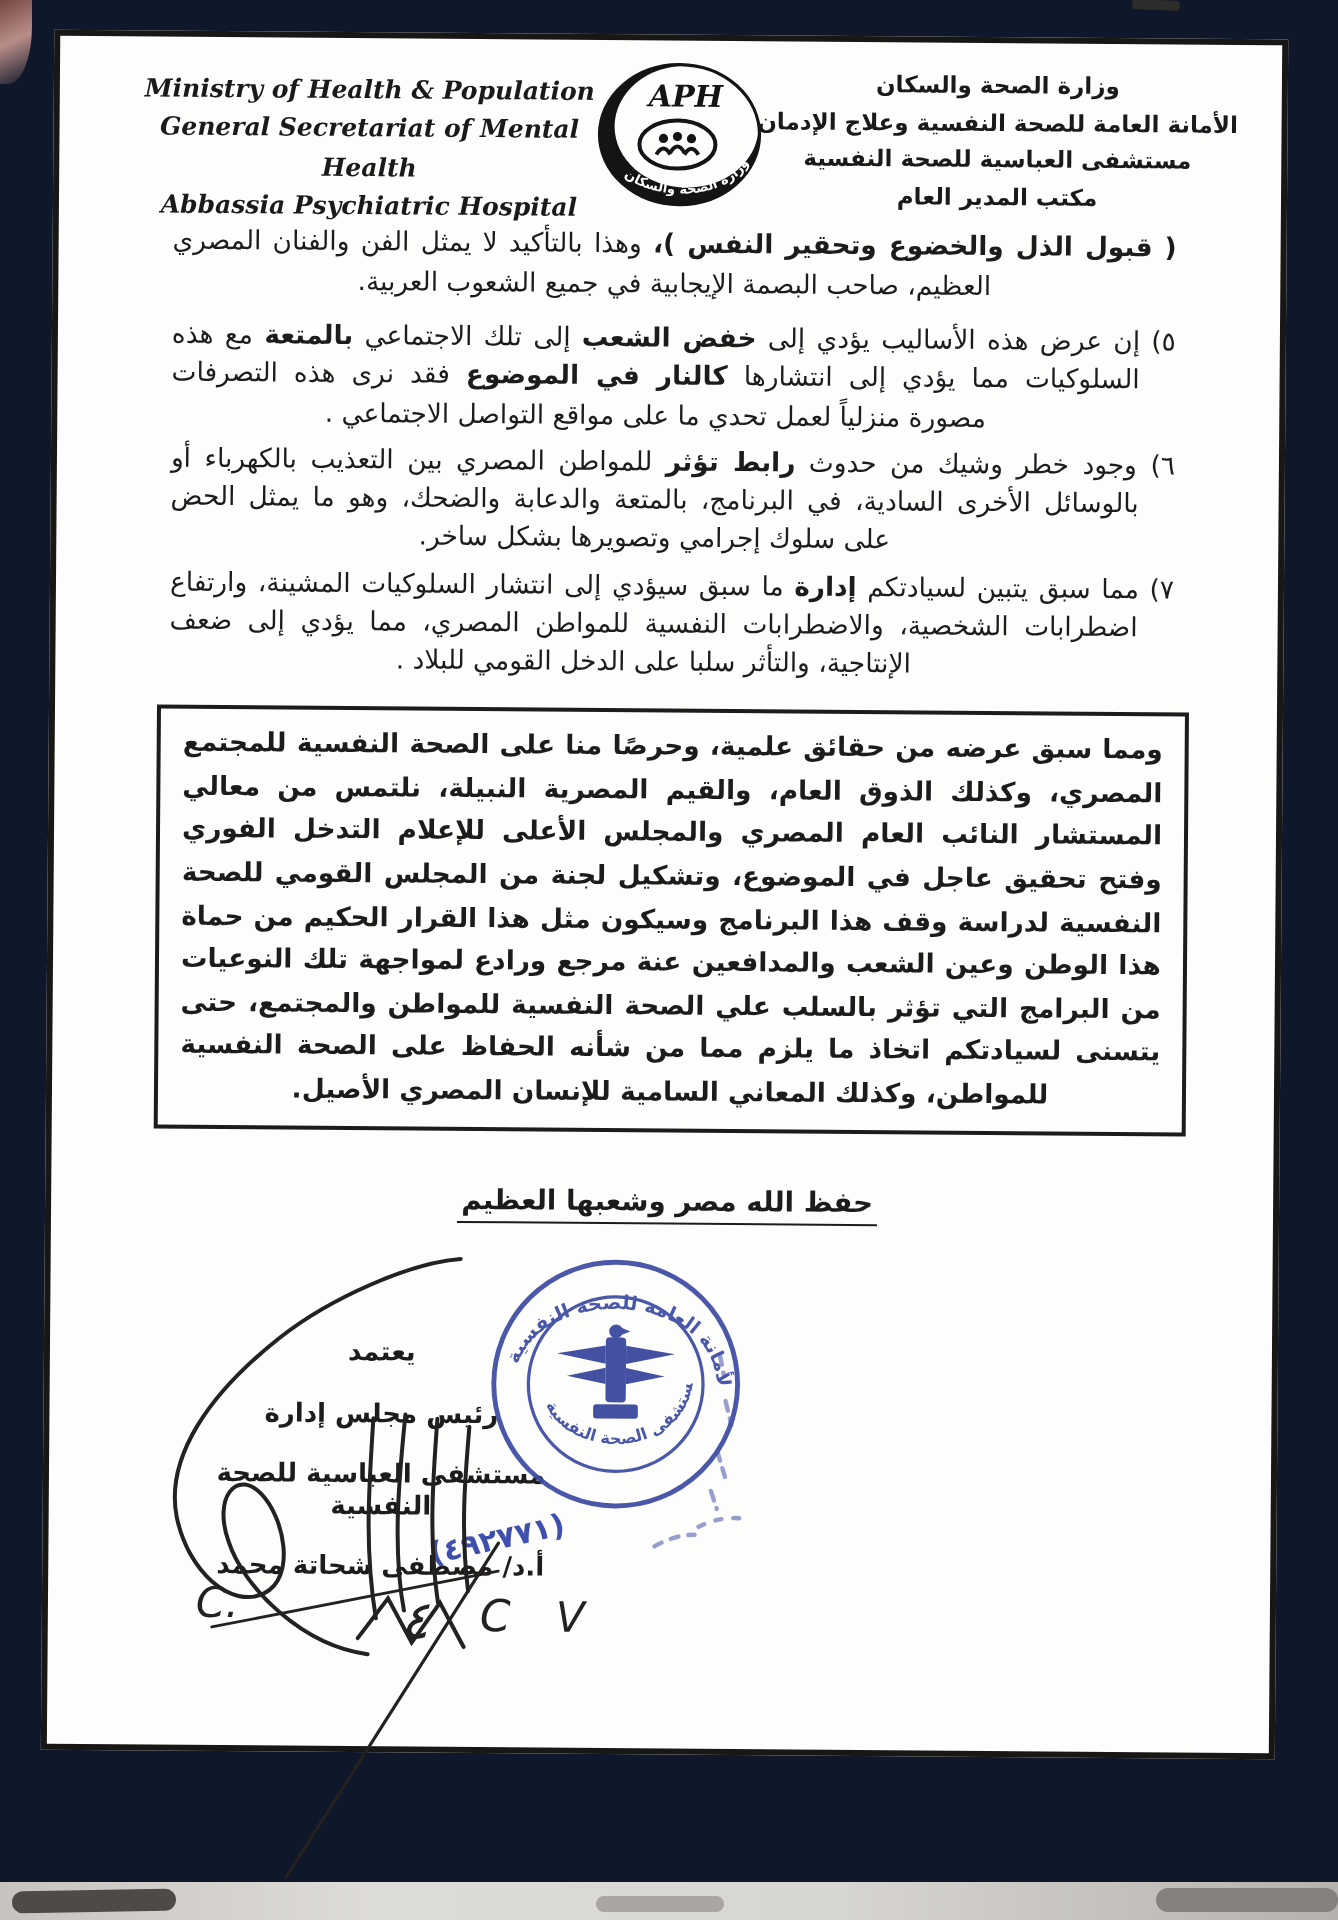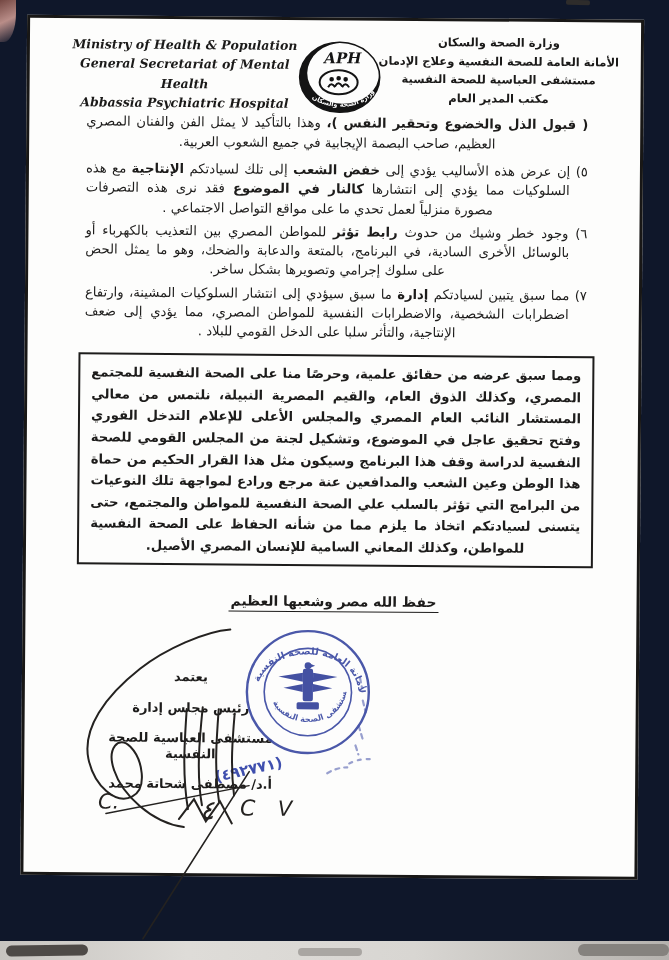--- a/index.html
+++ b/index.html
@@ -12,21 +12,21 @@
   .blob-dark{position:absolute;left:6px;top:945px;width:82px;height:11px;background:#4e4a47;border-radius:6px;transform:rotate(-1deg);}
   .blob-mid{position:absolute;left:298px;top:948px;width:64px;height:8px;background:#a9a6a2;border-radius:4px;}
   .blob-right{position:absolute;left:578px;top:944px;width:91px;height:12px;background:#85827e;border-radius:6px;}
 
   
   .page{position:absolute;left:27px;top:15px;width:617px;height:860px;border:3px solid #181716;background:#fdfdfc;transform:rotate(0.45deg);transform-origin:20px 20px;box-sizing:border-box;}
 
   
   .lh-en{position:absolute;left:36px;top:16px;width:238px;text-align:center;font-family:"DejaVu Serif",serif;font-style:italic;font-weight:bold;font-size:12.5px;line-height:1.55;color:#1b1a19;}
   .lh-ar{position:absolute;right:20px;top:12px;width:244px;direction:rtl;text-align:center;font-size:11.5px;font-weight:bold;line-height:1.62;color:#1b1a19;}
-  .logo{position:absolute;left:256px;top:12px;width:108px;height:90px;}
+  .logo{position:absolute;left:256px;top:2px;width:108px;height:90px;}
 
   
   .body{position:absolute;top:93px;left:57px;width:502px;direction:rtl;color:#1d1c1b;font-size:13.2px;}
   .lead{margin:0 0 8px 0;text-align:justify;text-align-last:center;line-height:1.48;}
   .item{margin:0 0 4px 0;text-align:justify;text-align-last:center;line-height:1.46;padding-right:18px;text-indent:-18px;}
   .boxed{border:2px solid #1d1c1b;margin:13px -8px 0 -6px;padding:7px 11px;font-weight:bold;text-align:justify;text-align-last:center;line-height:1.63;}
   .blessing{margin-top:27px;text-align:center;}
   .blessing span{font-weight:bold;font-size:13.8px;border-bottom:1.8px solid #1d1c1b;padding:0 2px 2px 2px;}
 
   
@@ -83,21 +83,21 @@
       <div>وزارة الصحة والسكان</div>
       <div>الأمانة العامة للصحة النفسية وعلاج الإدمان</div>
       <div>مستشفى العباسية للصحة النفسية</div>
       <div>مكتب المدير العام</div>
     </div>
 
     <div class="body">
 
       <p class="lead"><b>( قبول الذل والخضوع وتحقير النفس )،</b><span> وهذا بالتأكيد لا يمثل الفن والفنان المصري العظيم، صاحب البصمة الإيجابية في جميع الشعوب العربية.</span></p>
 
-      <p class="item"><span>٥) </span><span>إن عرض هذه الأساليب يؤدي إلى </span><b>خفض الشعب</b><span> إلى تلك لسيادتكم </span><b>الإنتاجية</b><span> مع هذه السلوكيات مما يؤدي إلى انتشارها </span><b>كالنار في الموضوع</b><span> فقد نرى هذه التصرفات مصورة منزلياً لعمل تحدي ما على مواقع التواصل الاجتماعي .</span></p>
+      <p class="item"><span>٥) </span><span>إن عرض هذه الأساليب يؤدي إلى </span><b>خفض الشعب</b><span> إلى تلك الاجتماعي </span><b>بالمتعة</b><span> مع هذه السلوكيات مما يؤدي إلى انتشارها </span><b>كالنار في الموضوع</b><span> فقد نرى هذه التصرفات مصورة منزلياً لعمل تحدي ما على مواقع التواصل الاجتماعي .</span></p>
 
       <p class="item"><span>٦) </span><span>وجود خطر وشيك من حدوث </span><b>رابط تؤثر</b><span> للمواطن المصري بين التعذيب بالكهرباء أو بالوسائل الأخرى السادية، في البرنامج، بالمتعة والدعابة والضحك، وهو ما يمثل الحض على سلوك إجرامي وتصويرها بشكل ساخر.</span><b></b><span></span><b></b><span></span></p>
 
       <p class="item"><span>٧) </span><span>مما سبق يتبين لسيادتكم </span><b>إدارة</b><span> ما سبق سيؤدي إلى انتشار السلوكيات المشينة، وارتفاع اضطرابات الشخصية، والاضطرابات النفسية للمواطن المصري، مما يؤدي إلى ضعف الإنتاجية، والتأثر سلبا على الدخل القومي للبلاد .</span><b></b><span></span><b></b><span></span></p>
 
       <div class="boxed">ومما سبق عرضه من حقائق علمية، وحرصًا منا على الصحة النفسية للمجتمع المصري، وكذلك الذوق العام، والقيم المصرية النبيلة، نلتمس من معالي المستشار النائب العام المصري والمجلس الأعلى للإعلام التدخل الفوري وفتح تحقيق عاجل في الموضوع، وتشكيل لجنة من المجلس القومي للصحة النفسية لدراسة وقف هذا البرنامج وسيكون مثل هذا القرار الحكيم من حماة هذا الوطن وعين الشعب والمدافعين عنة مرجع ورادع لمواجهة تلك النوعيات من البرامج التي تؤثر بالسلب علي الصحة النفسية للمواطن والمجتمع، حتى يتسنى لسيادتكم اتخاذ ما يلزم مما من شأنه الحفاظ على الصحة النفسية للمواطن، وكذلك المعاني السامية للإنسان المصري الأصيل.</div>
 
       <div class="blessing"><span>حفظ الله مصر وشعبها العظيم</span></div>
     </div>
 

